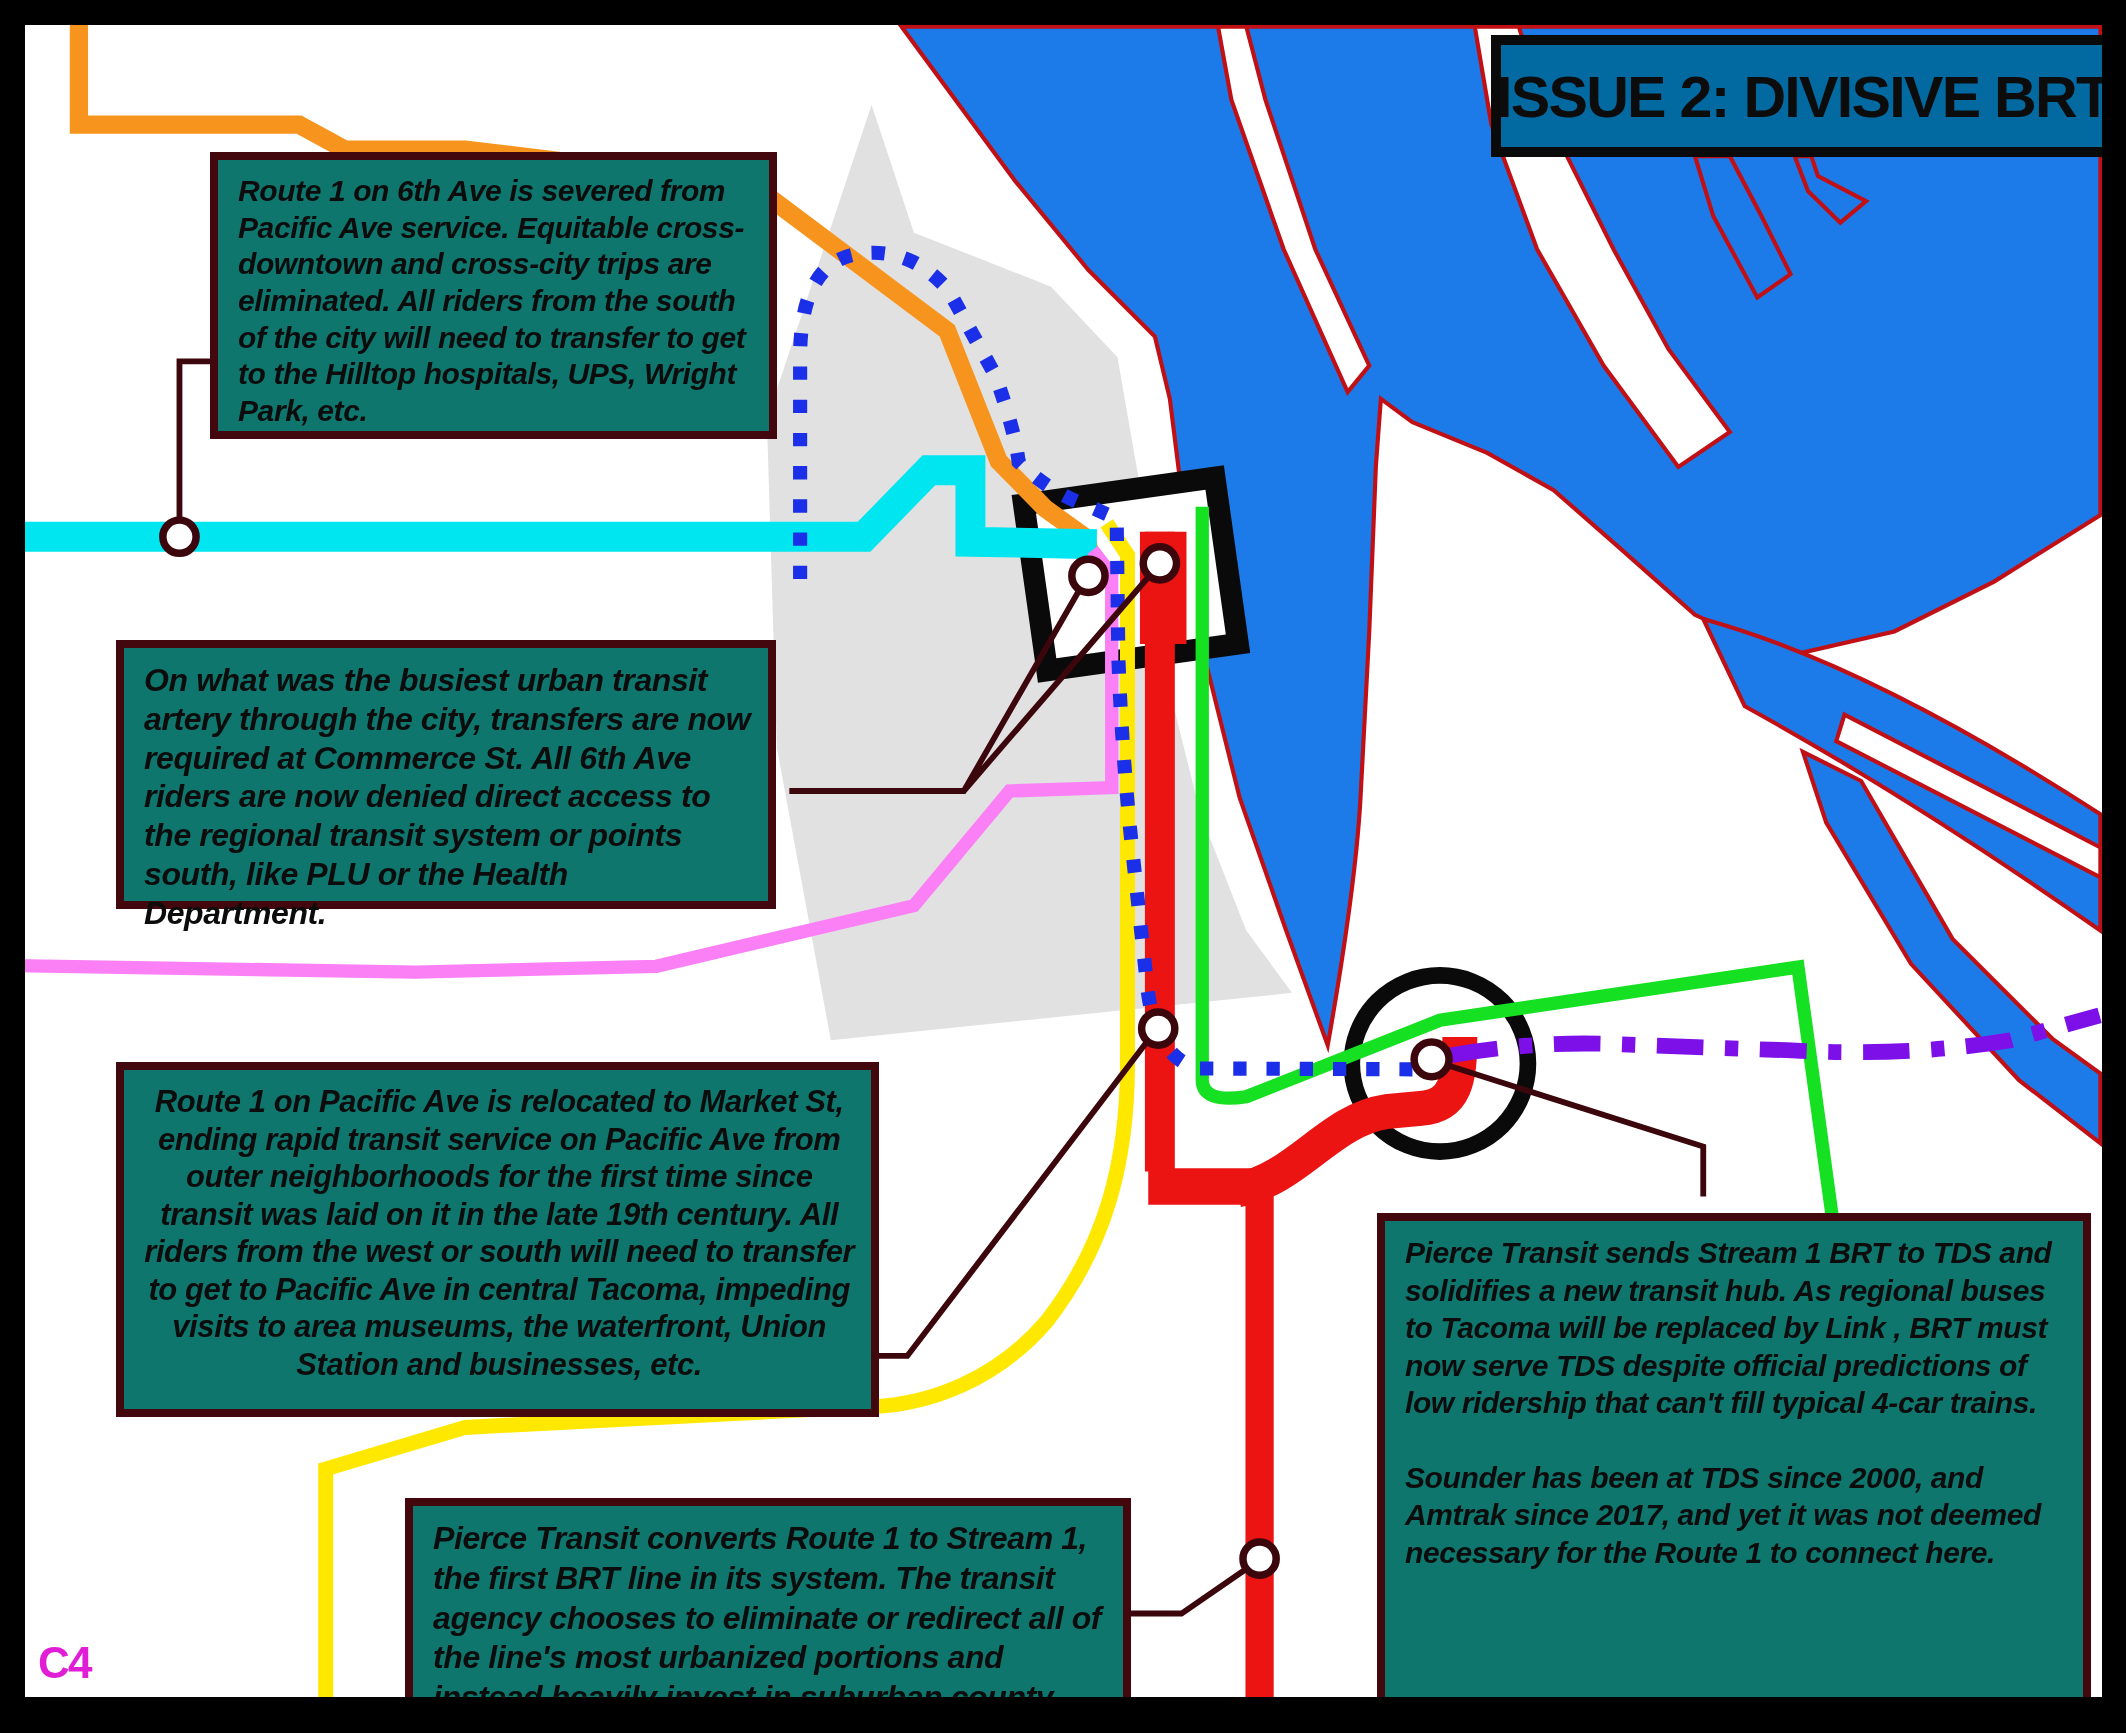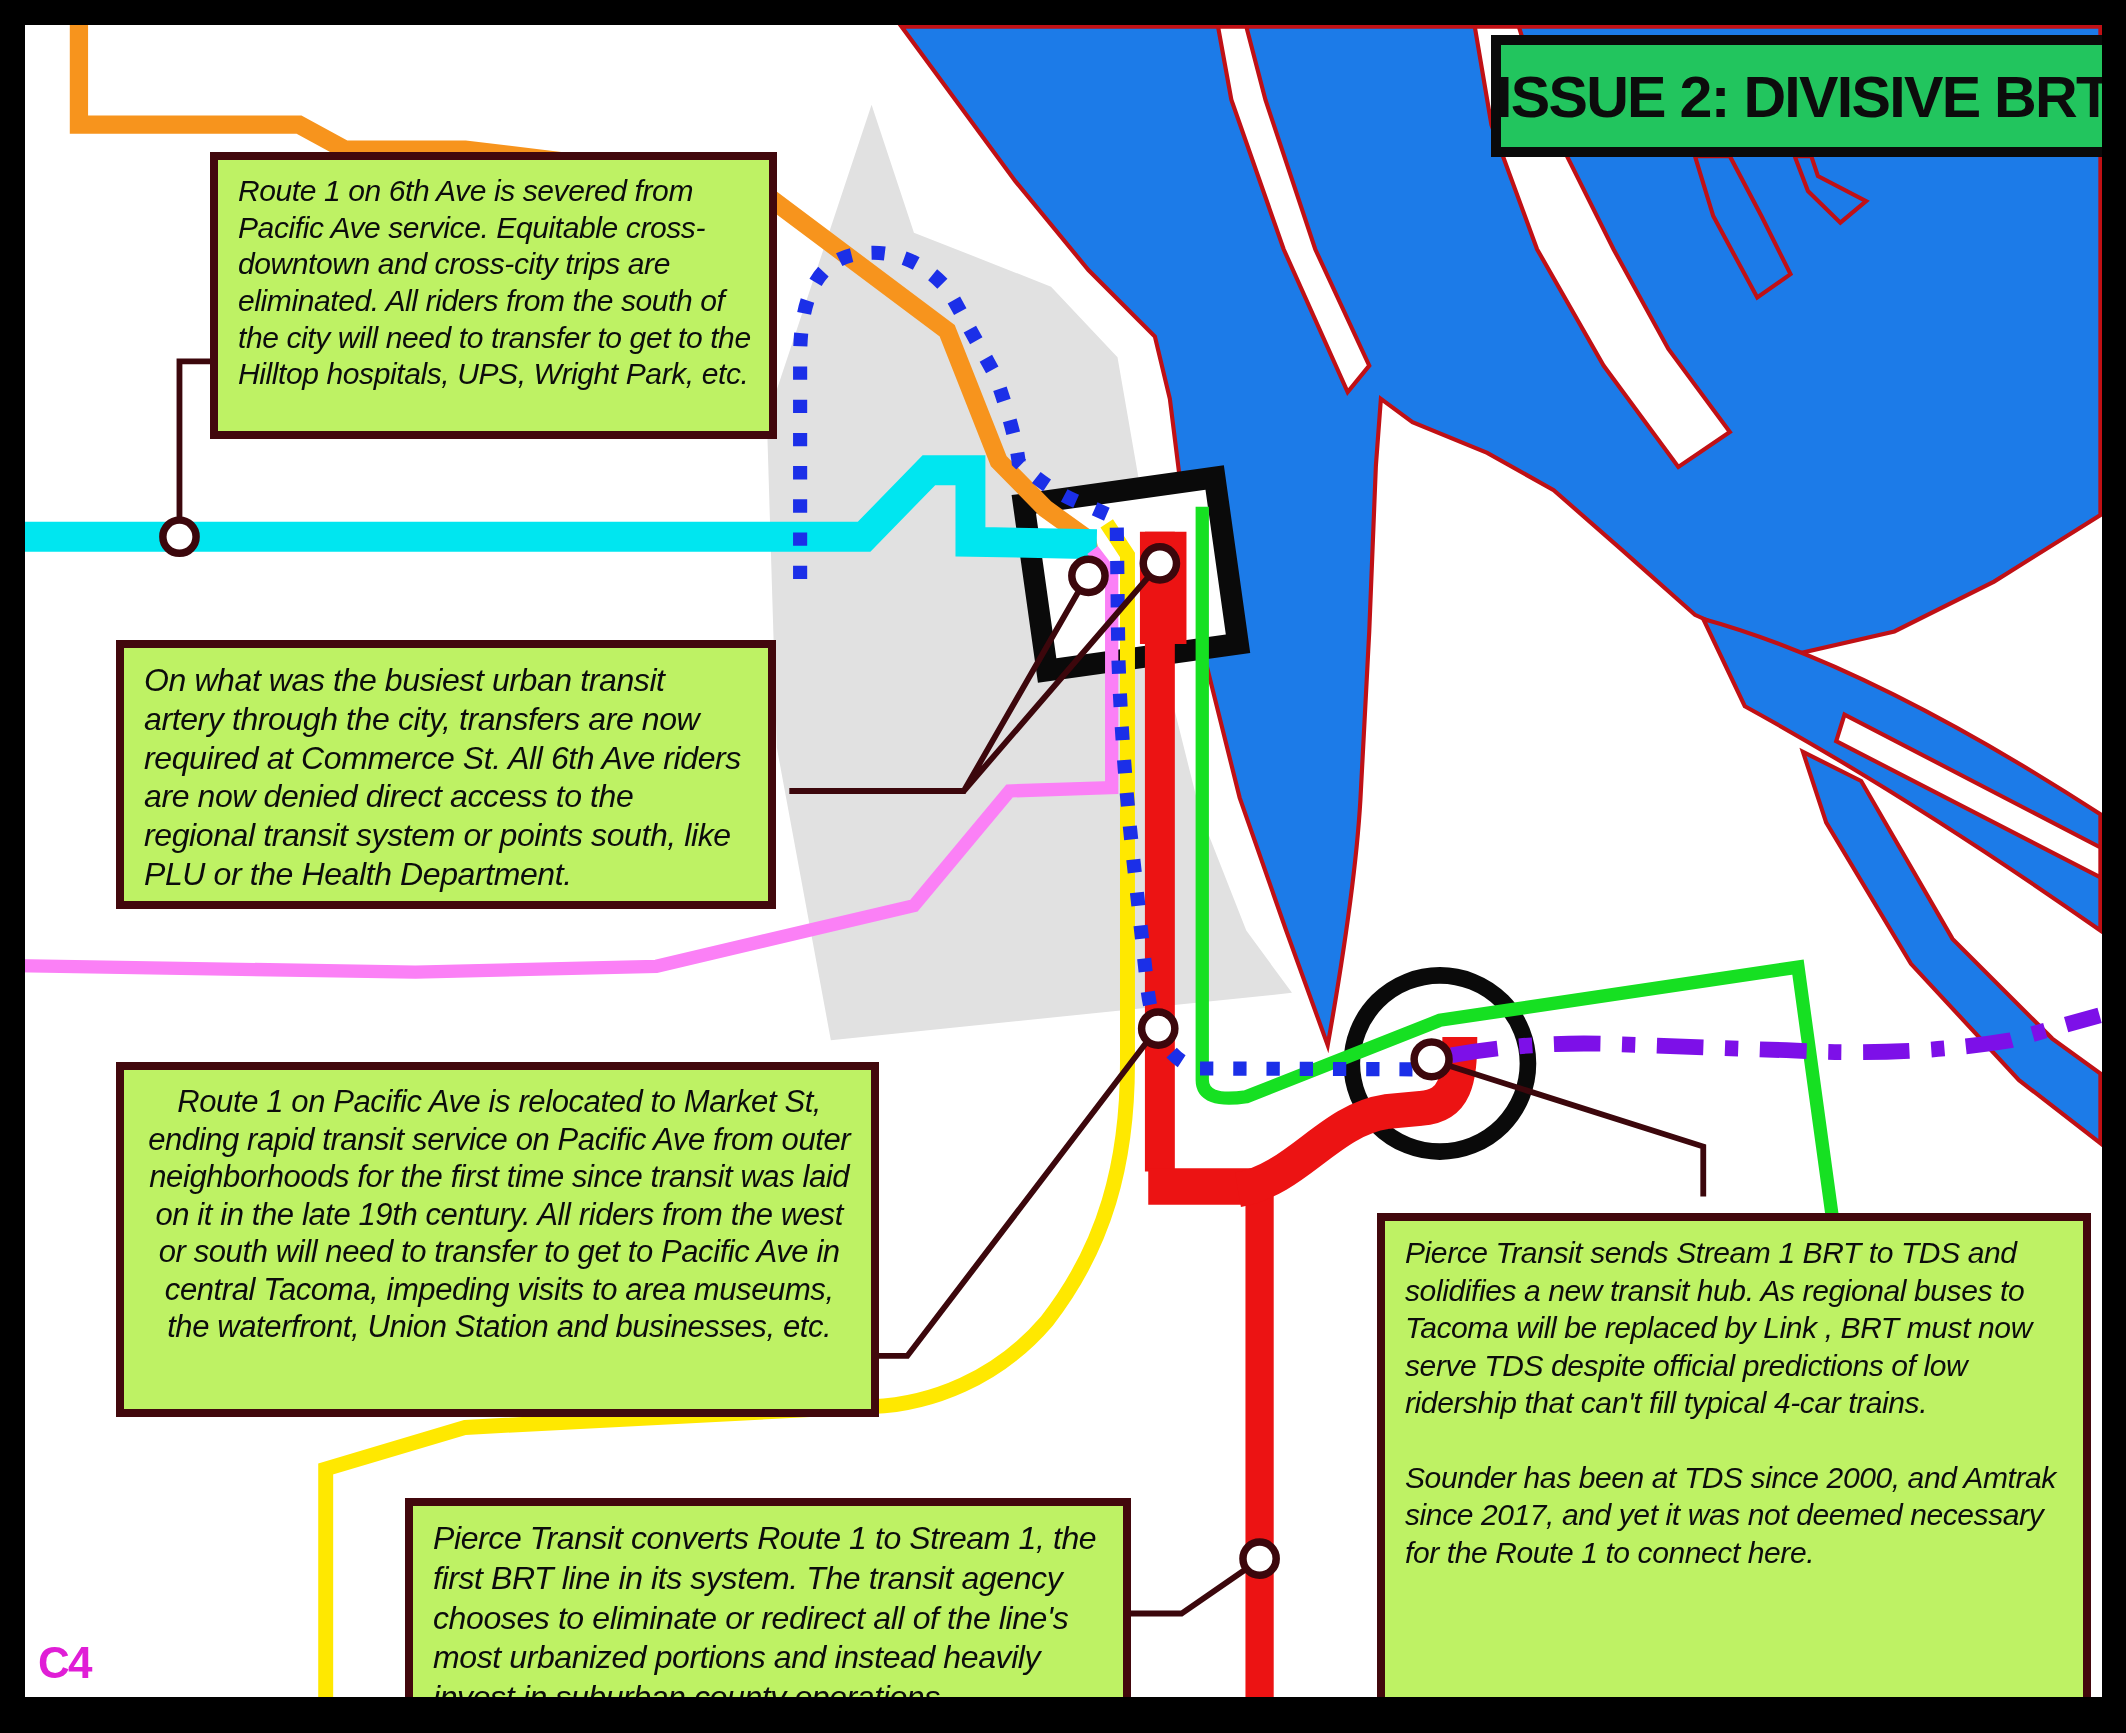--- a/index.html
+++ b/index.html
@@ -13,38 +13,38 @@
   
   #frame{
     position:absolute;left:0;top:0;right:0;bottom:0;
     border-style:solid;border-color:#000;
     border-width:25px 25px 37px 25px;
     pointer-events:none;z-index:60;
   }
 
   
   .callout{
-    position:absolute;background:#bef264;border:8.3px solid #400revert;z-index:40;
+    position:absolute;background:#0f766e;border:8.3px solid #400revert;z-index:40;
     border:8.3px solid #42080d;
-    color:#0c0c0c;font-weight:normal;font-style:italic;
+    color:#0c0c0c;font-weight:bold;font-style:italic;
     box-sizing:border-box;letter-spacing:-0.4px;
   }
   .callout .txt{padding:13.3px 16.6px 8.3px 20px;}
   #callout-1{left:210px;top:152px;width:567px;height:287px;font-size:30px;line-height:1.22;}
   #callout-2{left:116px;top:640px;width:660px;height:269px;font-size:32px;line-height:1.21;}
   #callout-3{left:116px;top:1062px;width:763px;height:355px;font-size:31px;line-height:1.21;text-align:center;}
   #callout-4{left:405px;top:1498px;width:726px;height:213px;font-size:32px;line-height:1.24;}
   #callout-5{left:1377px;top:1194px;width:714px;height:518px;font-size:30px;line-height:1.25;margin-top:19px;}
   #callout-5 .para{margin:0 0 37px 0;}
   #callout-5 .para:last-child{margin:0;}
 
   
   #title-box{
     position:absolute;left:1491px;top:35px;width:625px;height:122px;
-    background:#22c55e;border:10.8px solid #0a0a0a;z-index:45;
+    background:#0369a1;border:10.8px solid #0a0a0a;z-index:45;
     display:flex;align-items:center;justify-content:center;
     box-sizing:border-box;
   }
   #title-box .t{
     font-size:58px;font-weight:bold;color:#0c0c0c;letter-spacing:-1.7px;
     transform:scaleX(1.02);white-space:nowrap;
   }
 
   
   #page-label{

